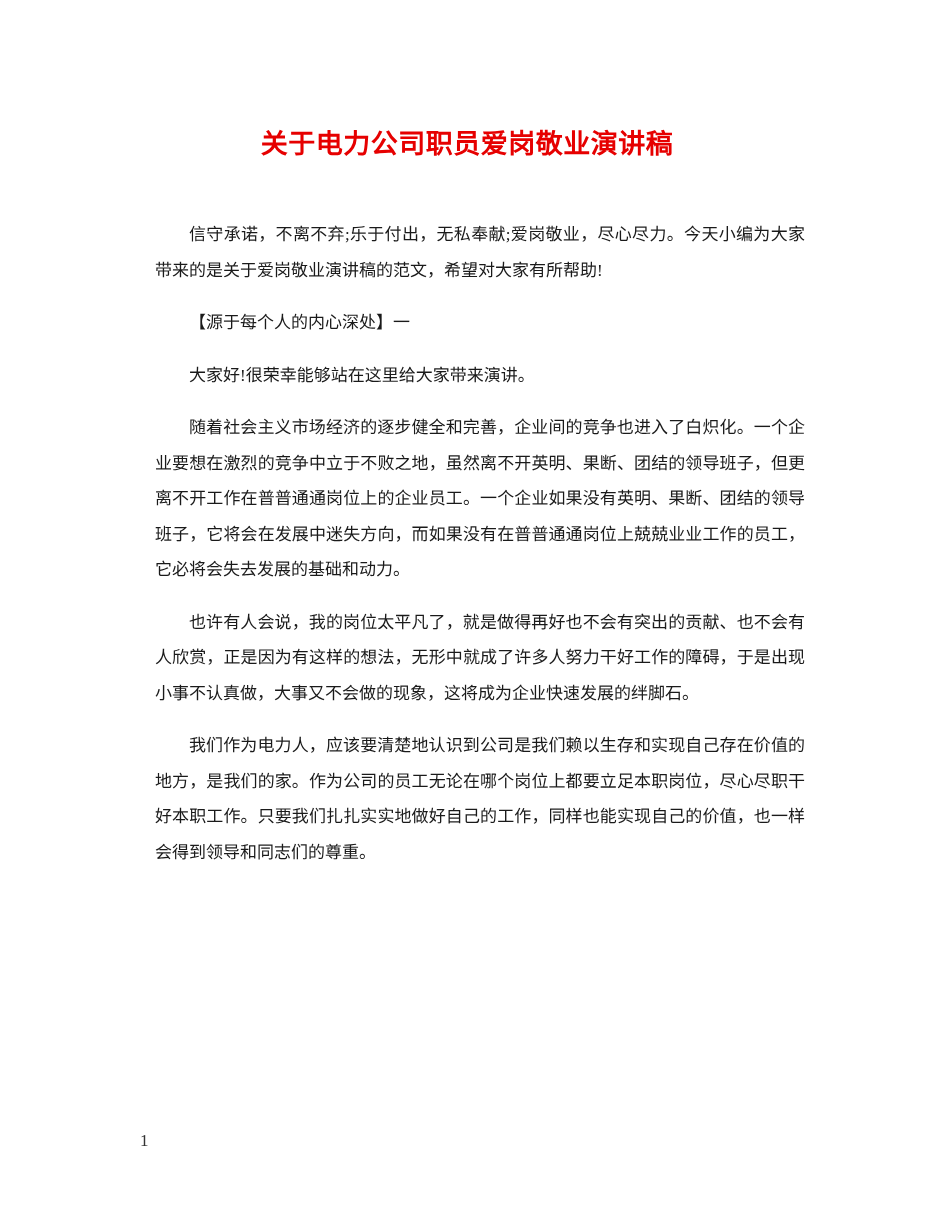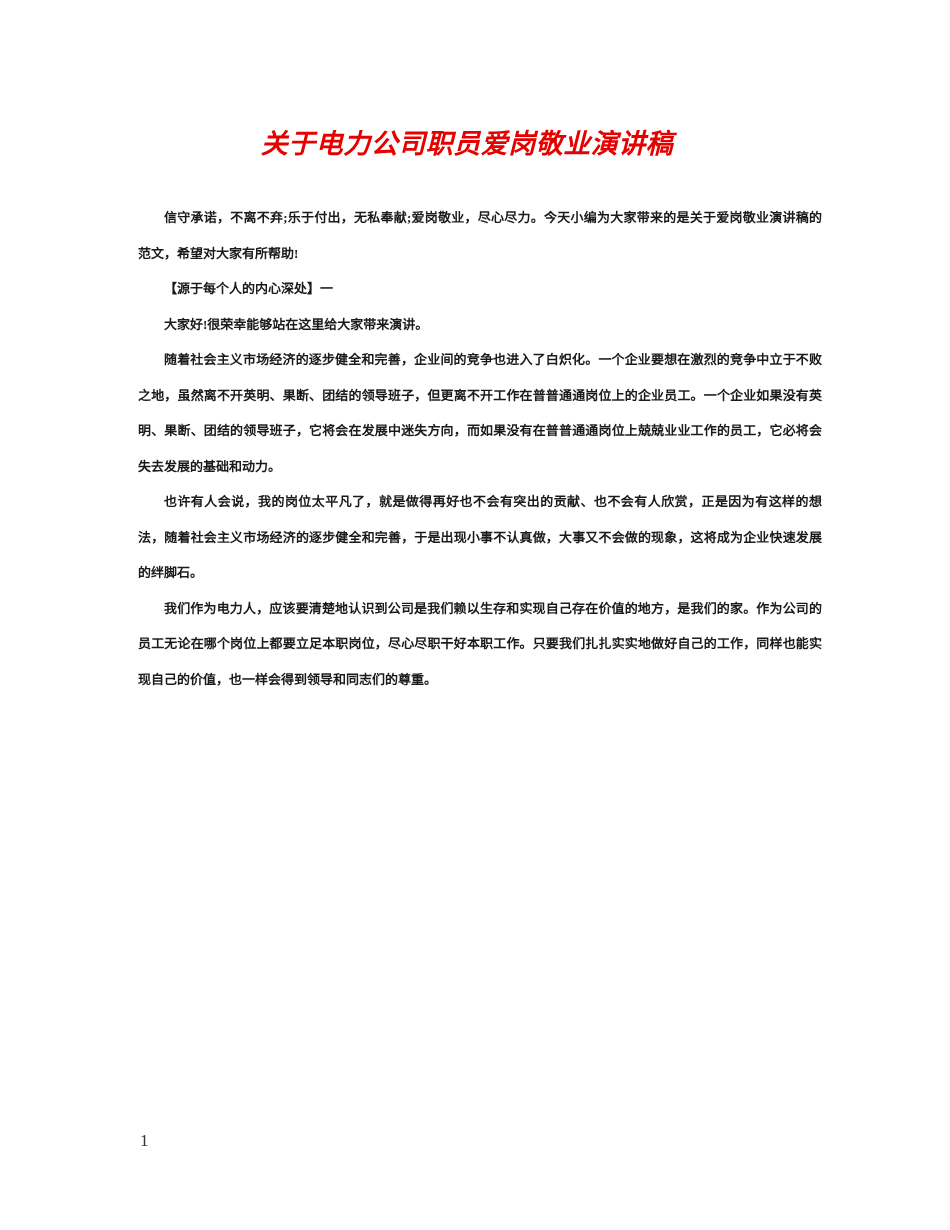--- a/index.html
+++ b/index.html
@@ -21,38 +21,36 @@
     left: 0;
     right: 16px;
     margin: 0;
     text-align: center;
     font-family: "Liberation Sans", "DejaVu Sans", sans-serif;
     font-weight: bold;
     font-size: 27px;
     line-height: 40px;
     color: #e60000;
     letter-spacing: 0.5px;
-    font-style: italic;
   }
   .doc-body {
     position: absolute;
     top: 200px;
     left: 138px;
     width: 684px;
     color: #1a1a1a;
   }
   .doc-body p {
-    margin: 0;
-    font-size: 13px;
+    margin: 17px;
+    font-size: 17px;
     line-height: 35.5px;
     text-align: justify;
     text-justify: inter-ideograph;
     text-indent: 2em;
     word-break: break-all;
-    font-weight: bold;
   }
   .page-footer {
     position: absolute;
     top: 1130px;
     left: 140px;
     font-size: 17px;
     line-height: 22px;
     color: #333333;
     font-family: "Liberation Serif", "DejaVu Serif", serif;
   }
@@ -62,19 +60,19 @@
 
 <div class="page">
 
   <h1 class="doc-title">关于电力公司职员爱岗敬业演讲稿</h1>
 
   <div class="doc-body">
     <p>信守承诺，不离不弃;乐于付出，无私奉献;爱岗敬业，尽心尽力。今天小编为大家带来的是关于爱岗敬业演讲稿的范文，希望对大家有所帮助!</p>
     <p>【源于每个人的内心深处】一</p>
     <p>大家好!很荣幸能够站在这里给大家带来演讲。</p>
     <p>随着社会主义市场经济的逐步健全和完善，企业间的竞争也进入了白炽化。一个企业要想在激烈的竞争中立于不败之地，虽然离不开英明、果断、团结的领导班子，但更离不开工作在普普通通岗位上的企业员工。一个企业如果没有英明、果断、团结的领导班子，它将会在发展中迷失方向，而如果没有在普普通通岗位上兢兢业业工作的员工，它必将会失去发展的基础和动力。</p>
-    <p>也许有人会说，我的岗位太平凡了，就是做得再好也不会有突出的贡献、也不会有人欣赏，正是因为有这样的想法，随着社会主义市场经济的逐步健全和完善，于是出现小事不认真做，大事又不会做的现象，这将成为企业快速发展的绊脚石。</p>
+    <p>也许有人会说，我的岗位太平凡了，就是做得再好也不会有突出的贡献、也不会有人欣赏，正是因为有这样的想法，无形中就成了许多人努力干好工作的障碍，于是出现小事不认真做，大事又不会做的现象，这将成为企业快速发展的绊脚石。</p>
     <p>我们作为电力人，应该要清楚地认识到公司是我们赖以生存和实现自己存在价值的地方，是我们的家。作为公司的员工无论在哪个岗位上都要立足本职岗位，尽心尽职干好本职工作。只要我们扎扎实实地做好自己的工作，同样也能实现自己的价值，也一样会得到领导和同志们的尊重。</p>
   </div>
 
   <div class="page-footer">1</div>
 
 </div>
 
 </body></html>

